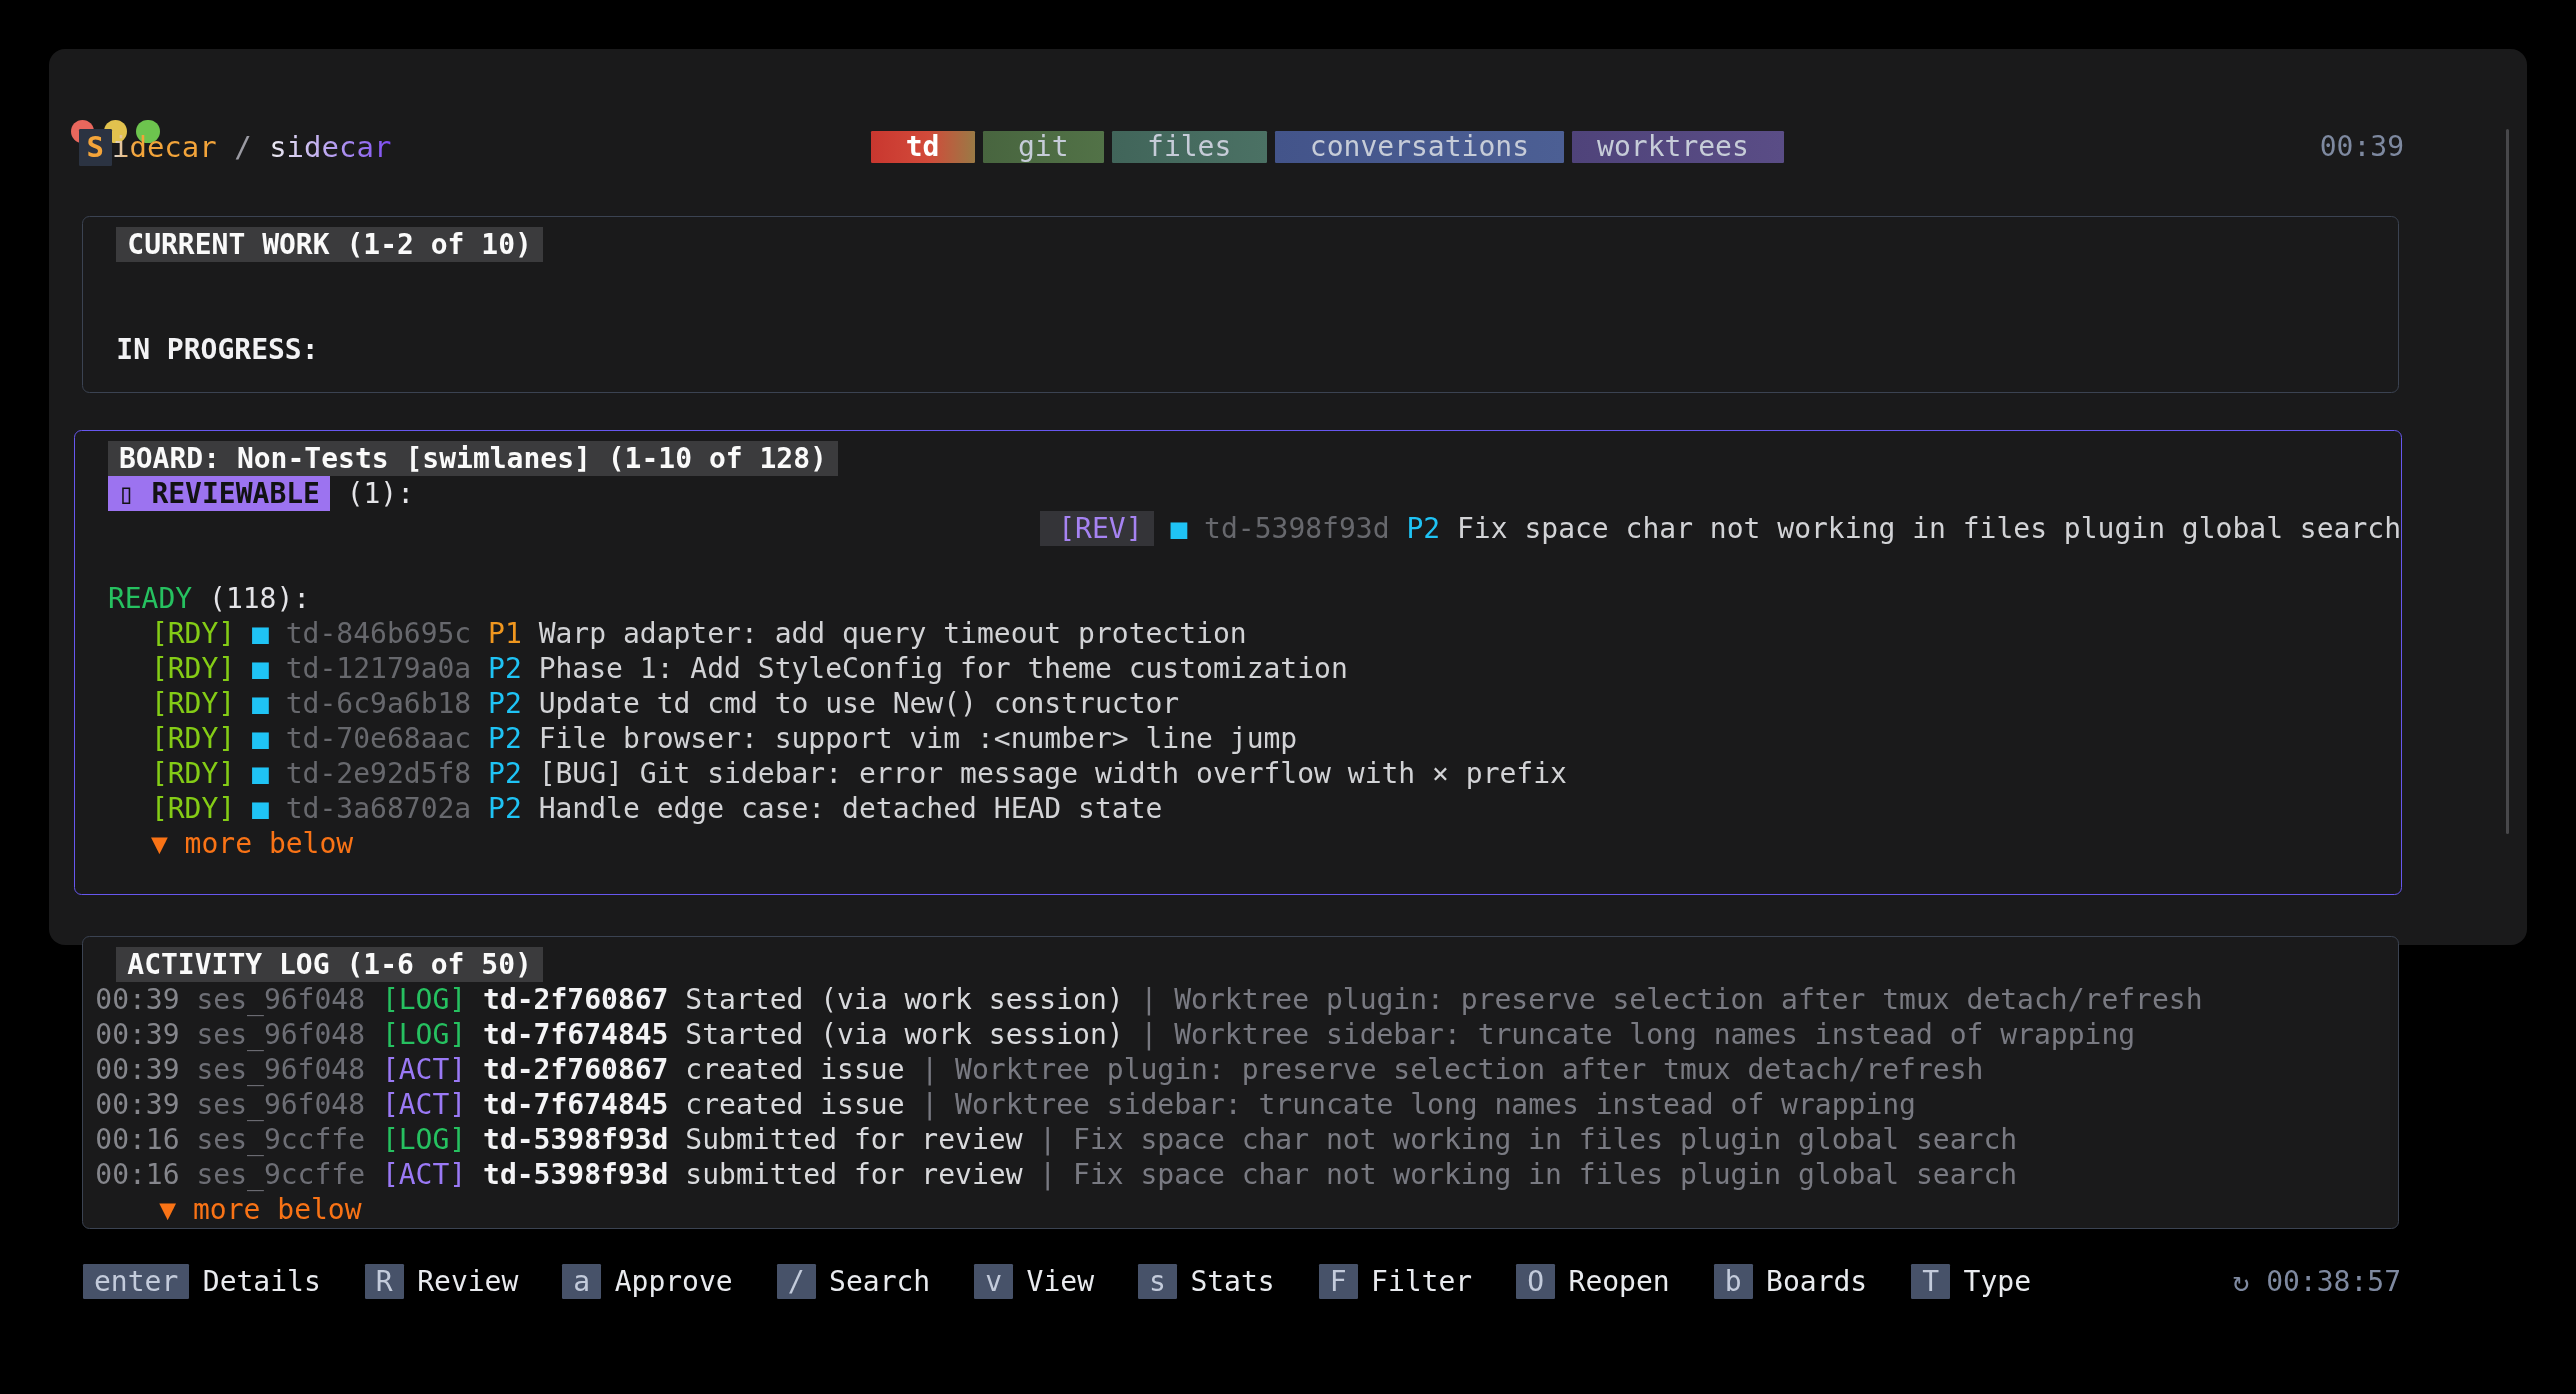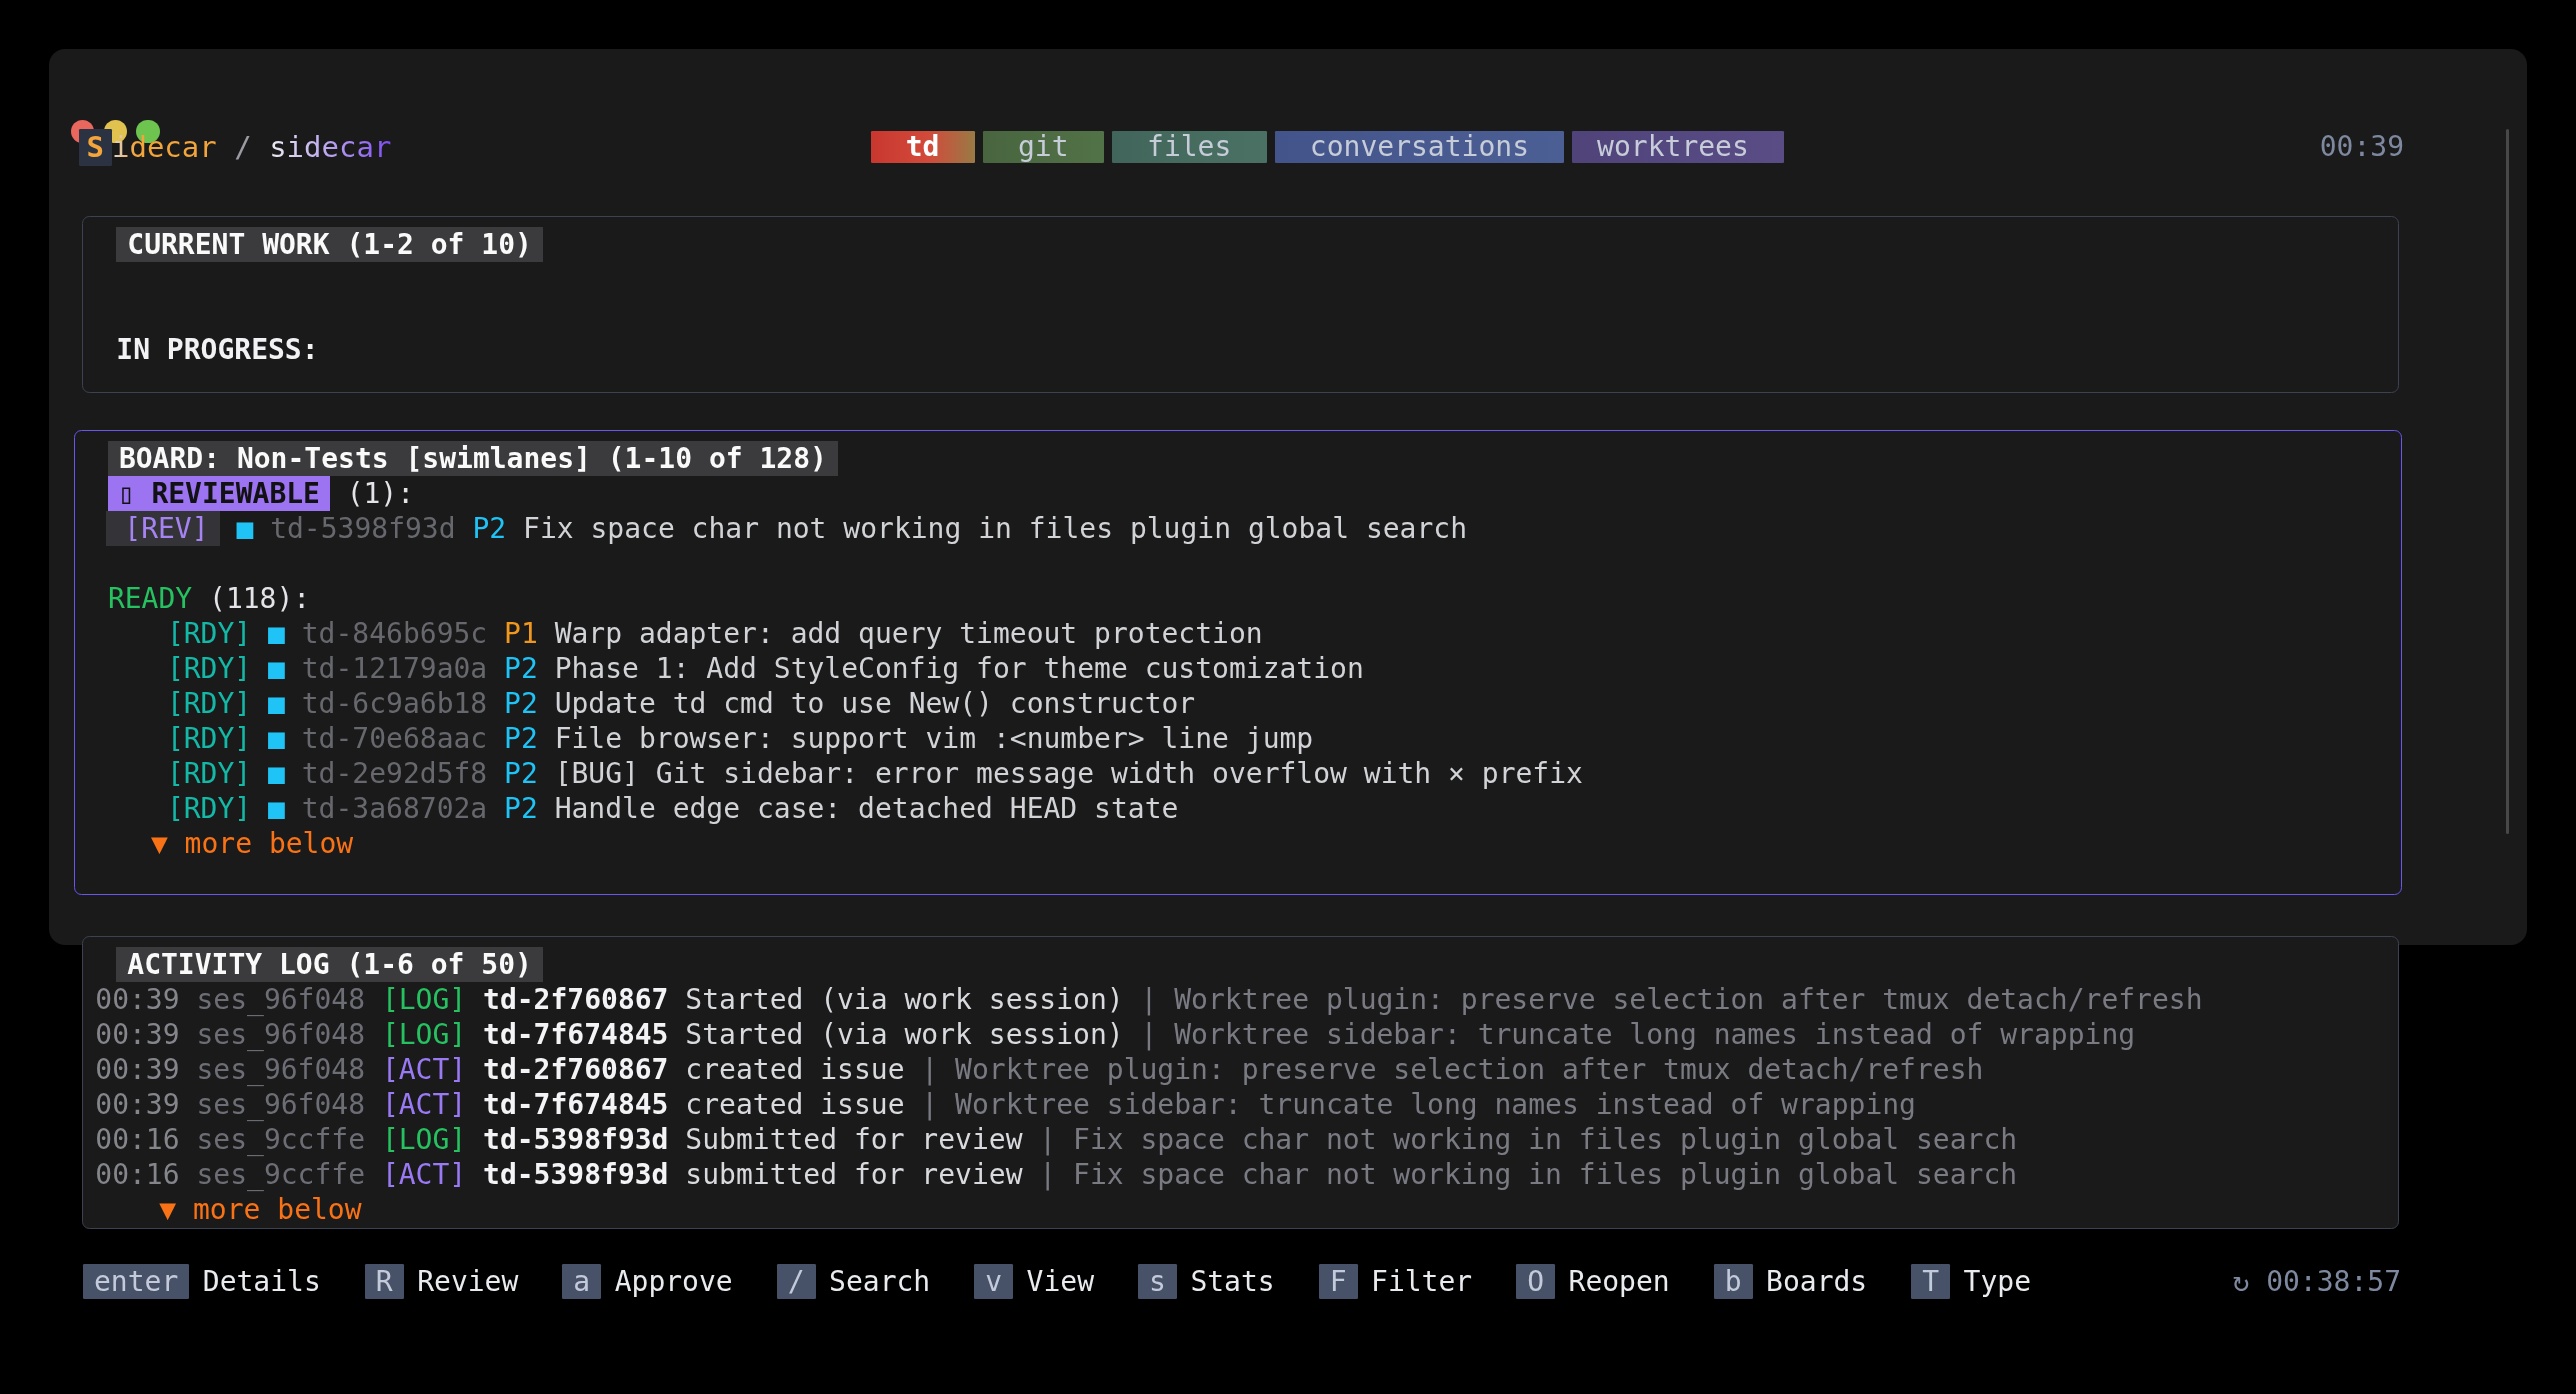--- a/index.html
+++ b/index.html
@@ -48,24 +48,24 @@
   .line { height: 35px; line-height: 35px; white-space: pre; }
   .indent1 { margin-left: 21px; }
   .badge { display: inline-block; background: #3b3b3d; color: #fafafa; font-weight: bold; padding: 0 11px; height: 35px; }
   .inprogress { font-weight: bold; color: #f2f2f4; }
   
   .rev-badge { display: inline-block; background: #9c73f0; color: #121214; font-weight: bold; padding: 0 9.8px; height: 35px; }
   .rev-icon { font-weight: normal; }
   .count { color: #e4e4e8; }
   .row { white-space: pre; }
   .brow, .rev-row { margin-left: 64px; }
-  .rev-row { margin-left: 19px; }
+  .rev-row { margin-left: 19px; text-align: right; }
   .rev-chip { display: inline-block; background: #343438; padding: 0 11px 0 18.4px; height: 35px; }
   .rev-text { color: #a683f2; }
-  .rdy { color: #14b8a6; margin-left: 16px; }
+  .rdy { color: #84cc16; }
   .ready { color: #26c160; }
   .bullet { color: #1fc3f5; }
   .tid { color: #67686d; }
   .pri { font-weight: 500; }
   .lv-p1 { color: #f0971f; }
   .lv-p2 { color: #1fc3f5; }
   .rtitle { color: #d2d3d6; }
   .more { color: #f97316; margin-left: 64px; }
   
   .arow { margin-left: 0; }

